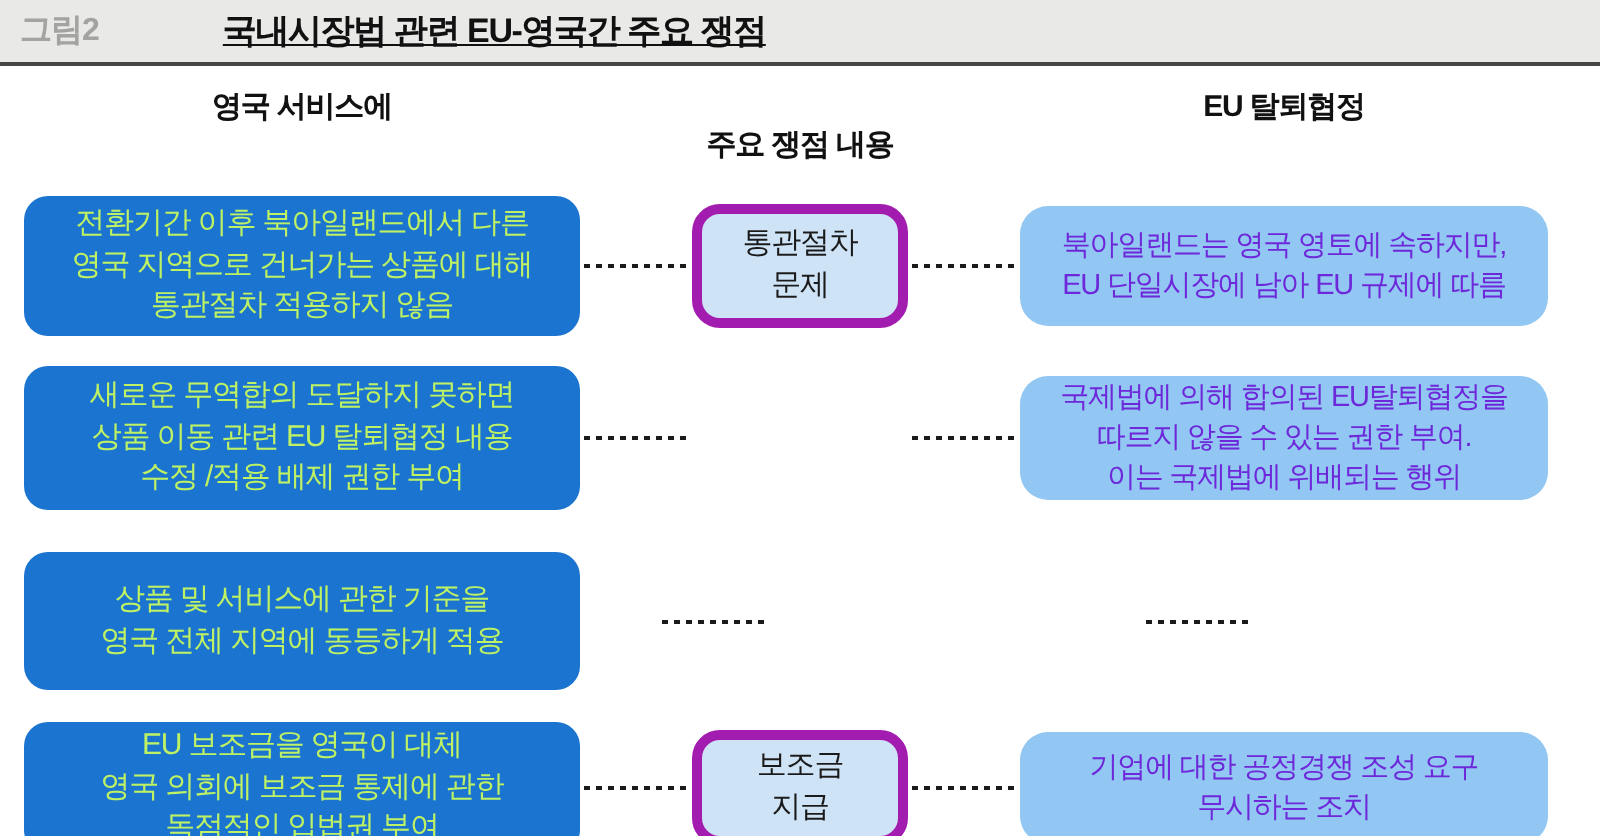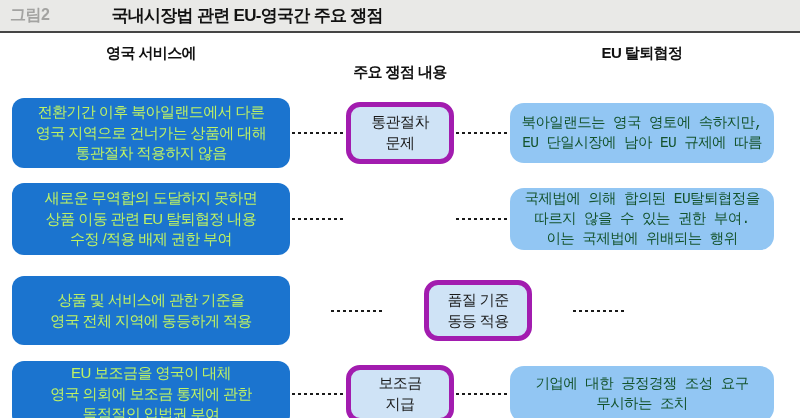--- a/index.html
+++ b/index.html
@@ -6,21 +6,21 @@
   body{
     width:800px;height:418px;background:#ffffff;overflow:hidden;
     font-family:"Liberation Sans","DejaVu Sans",sans-serif;
     -webkit-font-smoothing:antialiased;
   }
   .titlebar{
     height:33px;background:#e9e9e7;display:flex;align-items:center;
     padding:0 10px;box-sizing:border-box;border-bottom:2px solid #454545;gap:48px;
   }
   .fig-label{color:#a3a3a1;font-weight:bold;font-size:16px;margin-right:14px;letter-spacing:-0.5px;}
-  .fig-title{color:#111111;font-weight:bold;font-size:17px;letter-spacing:-0.7px;}
+  .fig-title{color:#111111;font-weight:bold;font-size:17px;letter-spacing:-0.7px;text-decoration:underline;}
 
   .grid{
     display:grid;
     grid-template-columns:278px 56px 108px 56px 264px;
     padding-left:12px;box-sizing:border-box;
   }
   .headers{margin-top:11px;}
   .col-header{
     text-align:center;font-weight:bold;font-size:15px;color:#111;
     letter-spacing:-0.6px;
@@ -45,22 +45,22 @@
     background:#1b74cf;color:#bef264;border-radius:12px;
     font-size:15px;padding:2px 10px;
   }
   .box-mid{
     grid-column:3;height:calc(100% - 8px);
     background:#cfe3f6;border:5px solid #a21caf;color:#1a1a1a;
     border-radius:14px;font-size:15px;padding:2px 6px;
   }
   .box-right{
     grid-column:5;height:calc(100% - 10px);
-    background:#92c6f3;color:#14532d;border-radius:14px;
-    font-size:14.5px;padding:2px 10px;font-family:Liberation Mono, monospace;
+    background:#92c6f3;color:#6d28d9;border-radius:14px;
+    font-size:14.5px;padding:2px 10px;
   }
   .connector{
     align-self:center;height:2px;margin:0 2px;
     background:repeating-linear-gradient(90deg,#1a1a1a 0 3px,transparent 3px 6px);
   }
   .connector.c-left{grid-column:2;}
   .connector.c-right{grid-column:4;}
 
   .bottom-rule{
     margin-top:3px;height:3px;width:796px;background:#a6a6a6;
@@ -100,22 +100,20 @@
   <div class="connector c-right"></div>
   <div class="box box-right">국제법에 의해 합의된 EU탈퇴협정을
 따르지 않을 수 있는 권한 부여.
 이는 국제법에 위배되는 행위</div>
 </div>
 
 <div class="grid row row3">
   <div class="box box-left">상품 및 서비스에 관한 기준을
 영국 전체 지역에 동등하게 적용</div>
   <div class="connector c-left"></div>
-  <div class="box box-mid">품질 기준
-동등 적용</div>
   <div class="connector c-right"></div>
 </div>
 
 <div class="grid row row4">
   <div class="box box-left">EU 보조금을 영국이 대체
 영국 의회에 보조금 통제에 관한
 독점적인 입법권 부여</div>
   <div class="connector c-left"></div>
   <div class="box box-mid">보조금
 지급</div>

